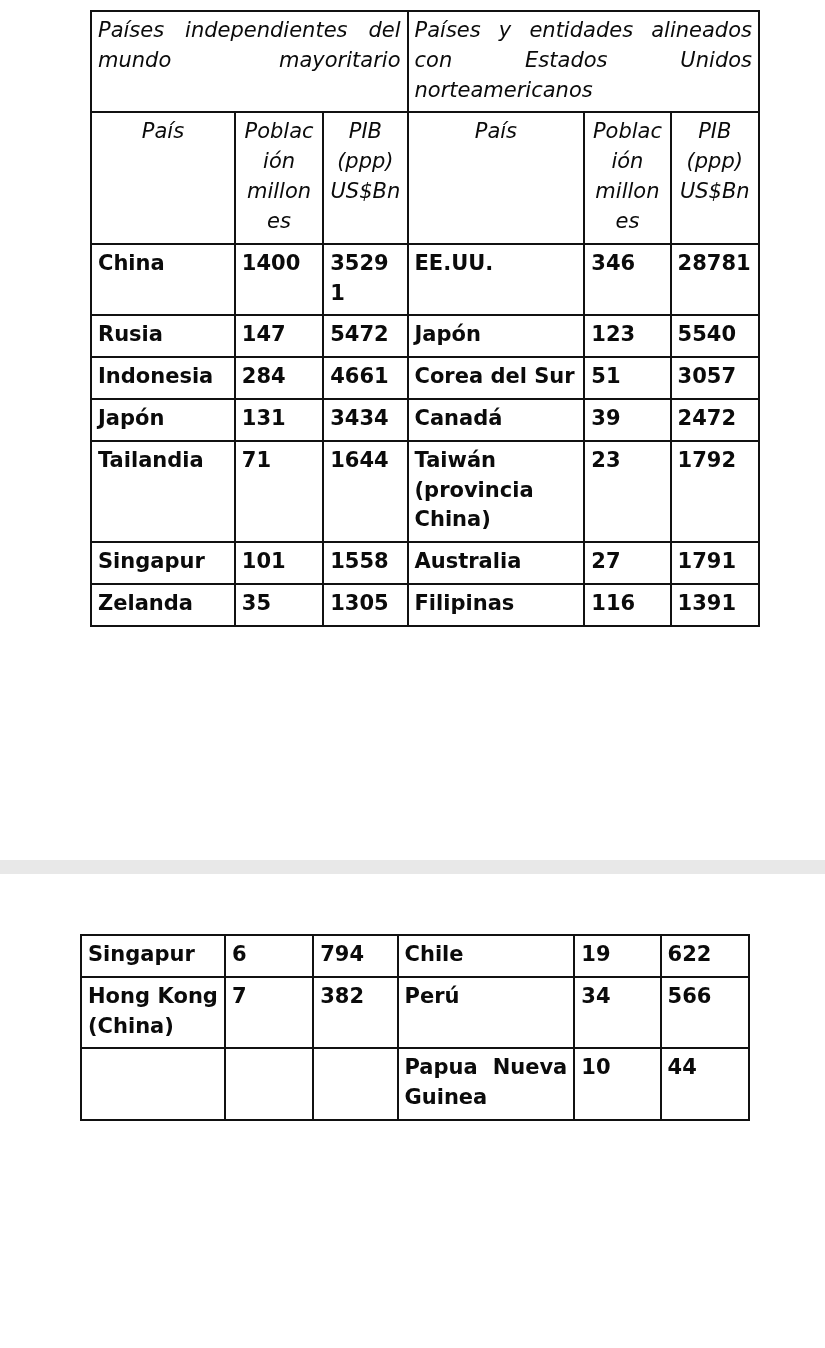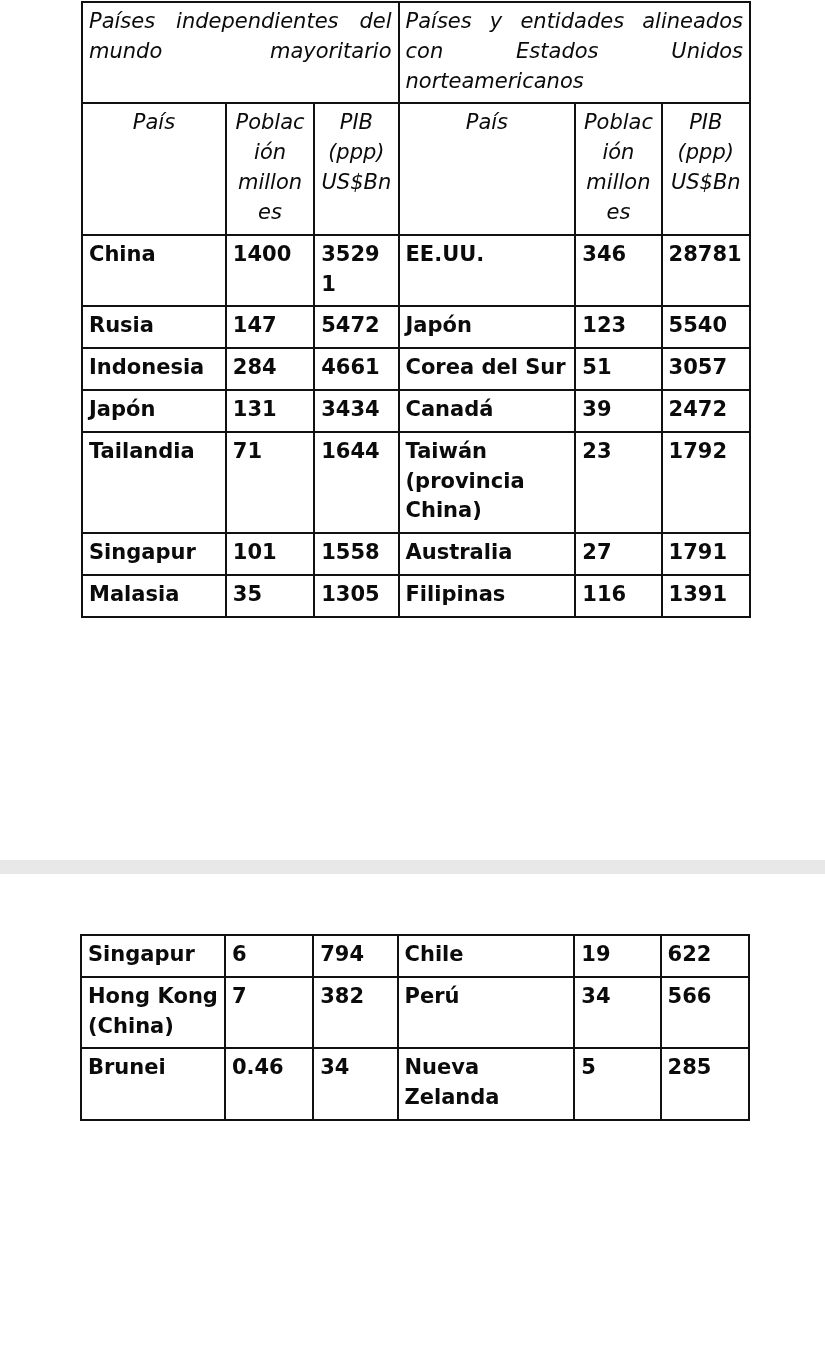--- a/index.html
+++ b/index.html
@@ -13,21 +13,21 @@
     font-family: "DejaVu Sans", sans-serif;
   }
   .page {
     background: #ffffff;
     width: 825px;
     box-sizing: border-box;
     position: relative;
   }
   .page-1 {
     height: 860px;
-    padding: 1px;
+    padding: 10px;
   }
   .gap {
     height: 14px;
     background: #e8e8e8;
   }
   .page-2 {
     height: 602px;
   }
   table.tbl {
     border-collapse: collapse;
@@ -143,21 +143,21 @@
       </tr>
       <tr>
         <td class="cell">Singapur</td>
         <td class="cell">101</td>
         <td class="cell">1558</td>
         <td class="cell">Australia</td>
         <td class="cell">27</td>
         <td class="cell">1791</td>
       </tr>
       <tr>
-        <td class="cell">Malasia</td>
+        <td class="cell">Zelanda</td>
         <td class="cell">35</td>
         <td class="cell">1305</td>
         <td class="cell">Filipinas</td>
         <td class="cell">116</td>
         <td class="cell">1391</td>
       </tr>
     </tbody>
   </table>
 </div>
 
@@ -185,22 +185,22 @@
       </tr>
       <tr>
         <td class="cell justify">Hong Kong (China)</td>
         <td class="cell">7</td>
         <td class="cell">382</td>
         <td class="cell">Perú</td>
         <td class="cell">34</td>
         <td class="cell">566</td>
       </tr>
       <tr>
-        <td class="cell">Brunei</td>
-        <td class="cell">0.46</td>
-        <td class="cell">34</td>
-        <td class="cell">Nueva Zelanda</td>
-        <td class="cell">5</td>
-        <td class="cell">285</td>
+        <td class="cell"></td>
+        <td class="cell"></td>
+        <td class="cell"></td>
+        <td class="cell justify">Papua Nueva Guinea</td>
+        <td class="cell">10</td>
+        <td class="cell">44</td>
       </tr>
     </tbody>
   </table>
 </div>
 
 </body></html>

